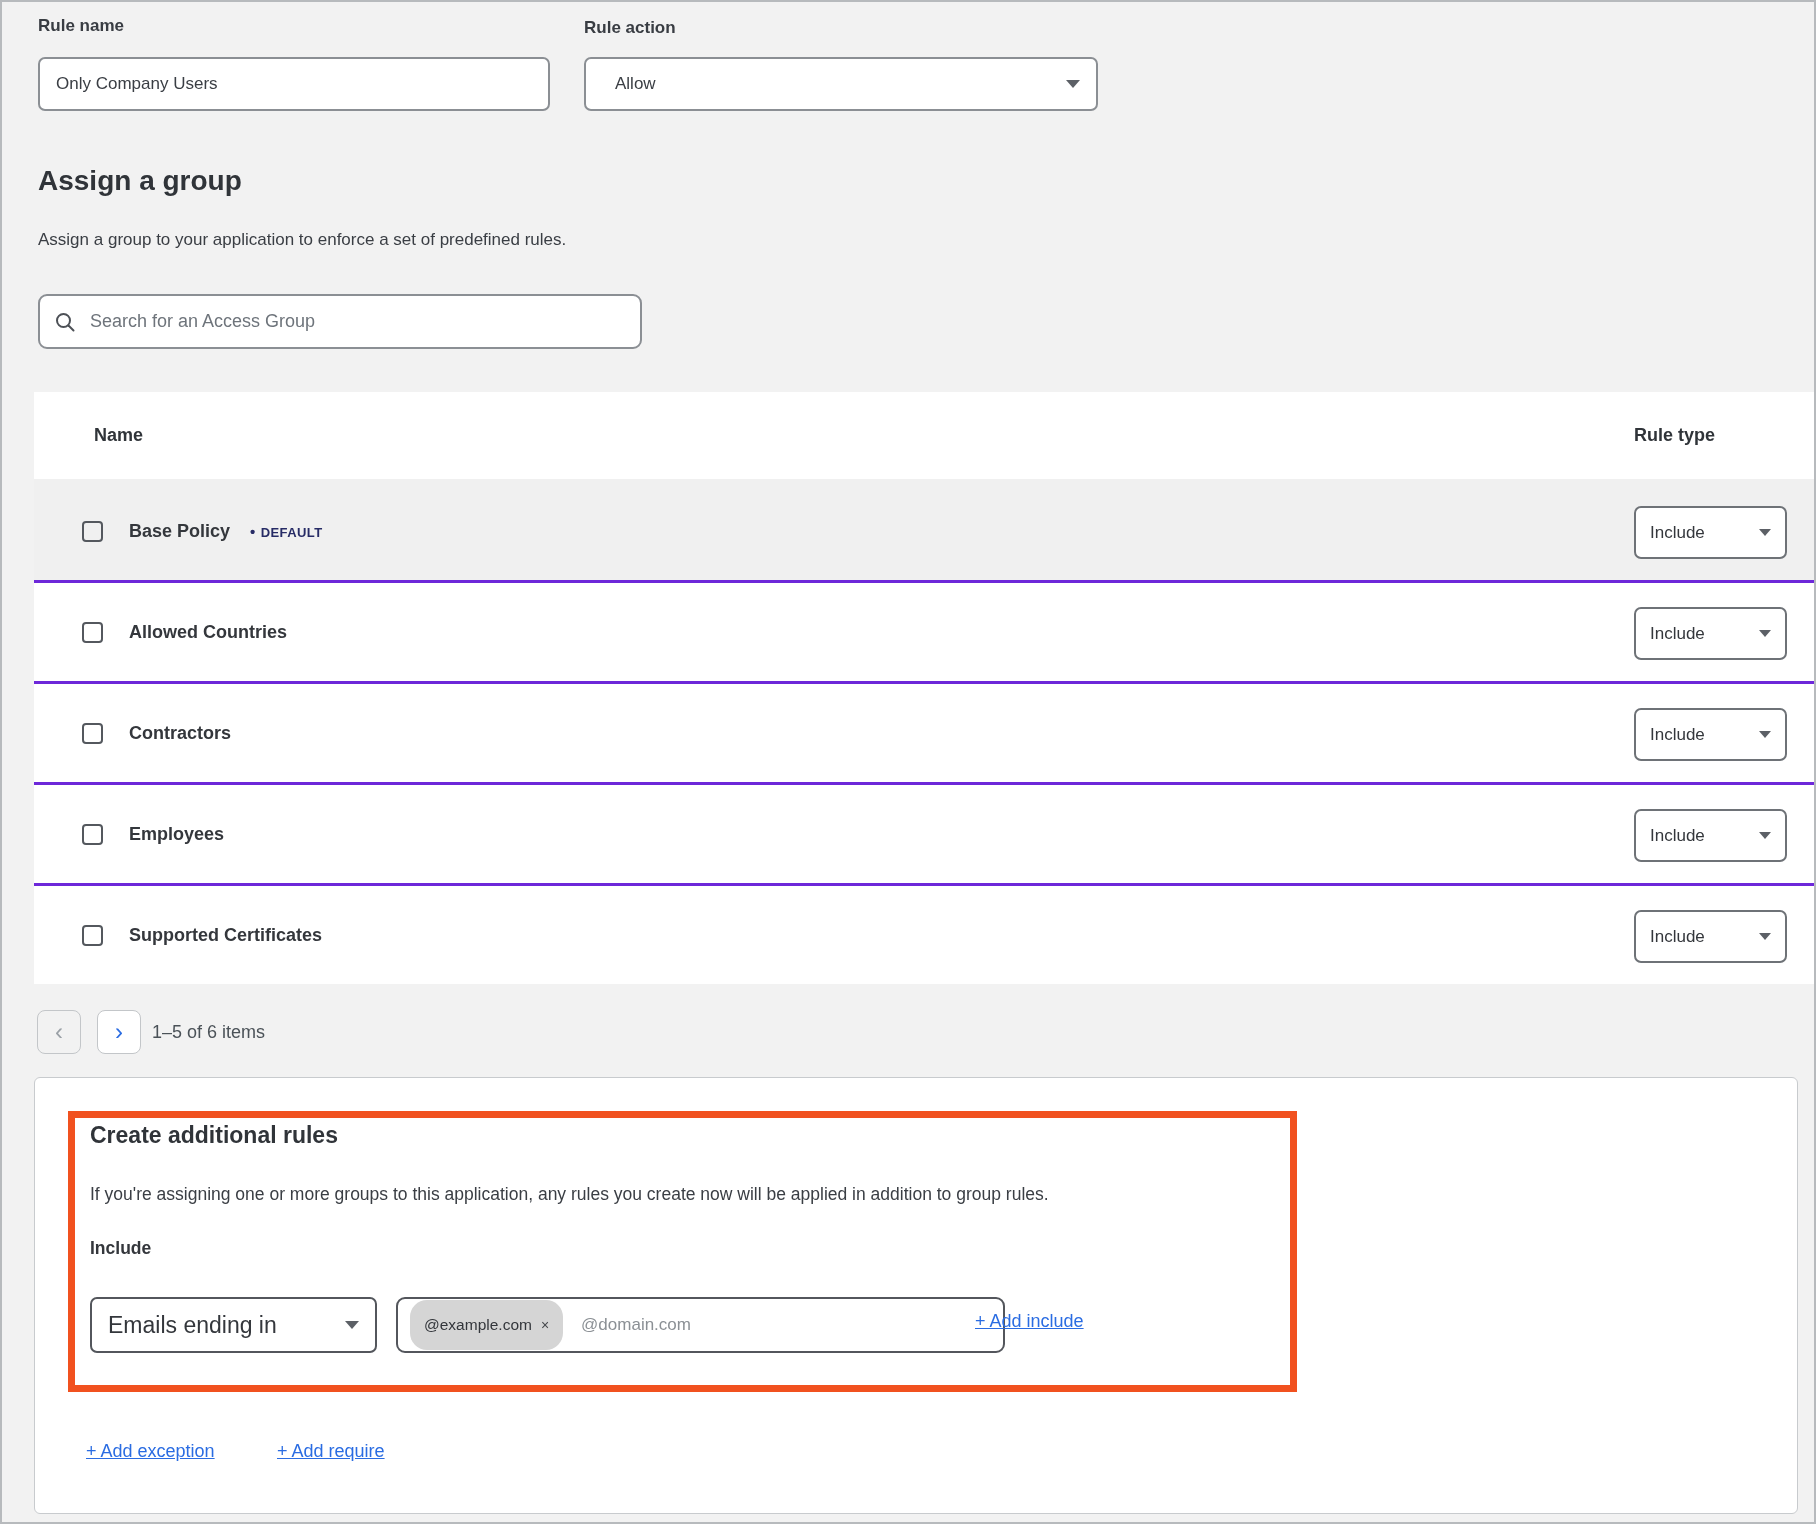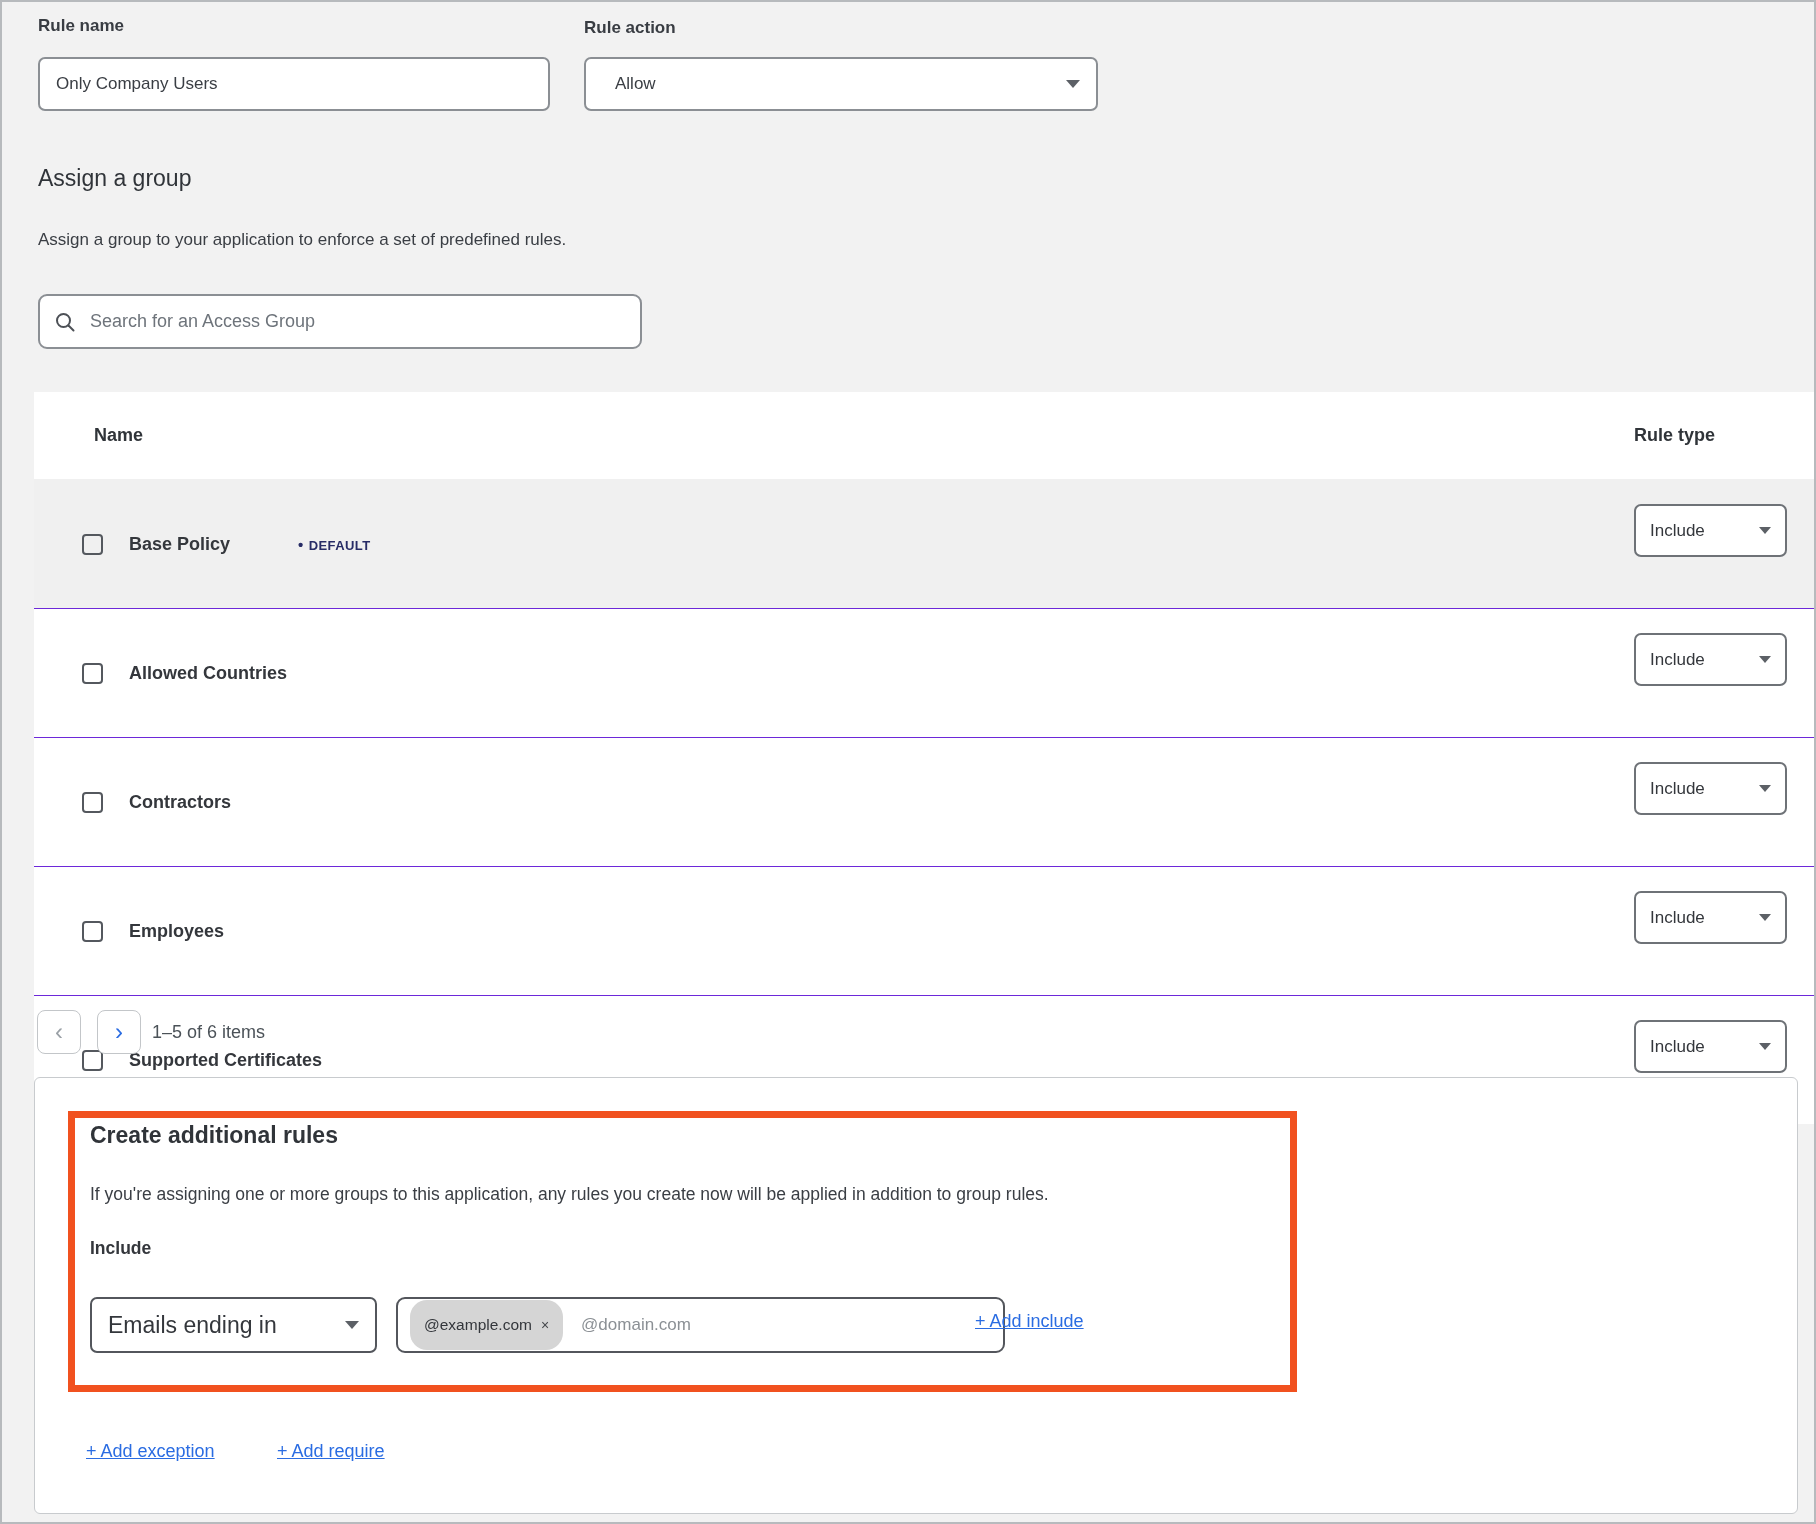--- a/index.html
+++ b/index.html
@@ -17,41 +17,41 @@
   }
   .text-input input{
     border:none;outline:none;width:100%;font-size:17px;color:#3a3e44;
     font-family:inherit;background:transparent;padding:0;
   }
   .select-box{justify-content:space-between;cursor:pointer;}
   .caret{
     width:0;height:0;border-left:7px solid transparent;border-right:7px solid transparent;
     border-top:8px solid #5c6066;flex:0 0 auto;
   }
-  .section-heading{position:absolute;font-size:23px;font-weight:normal;color:#303439;}
+  .section-heading{position:absolute;font-size:28px;font-weight:bold;color:#303439;}
   .section-desc{position:absolute;font-size:17px;color:#3a3e44;}
   .search-box{
     position:absolute;left:36px;top:292px;width:604px;height:55px;box-sizing:border-box;
     background:#fff;border:2px solid #8b8f94;border-radius:9px;
     display:flex;align-items:center;padding:0 14px;gap:12px;
   }
   .search-box input{
     border:none;outline:none;flex:1;font-size:18px;color:#3a3e44;
     font-family:inherit;background:transparent;
   }
   .search-box input::placeholder{color:#6e747b;opacity:1;}
   .search-icon svg{display:block;}
   
   .group-table{position:absolute;left:32px;top:390px;width:1781px;background:#fff;}
   .table-header{position:relative;height:87px;display:flex;align-items:center;}
   .col-name{padding-left:60px;font-size:18px;font-weight:bold;color:#303439;}
   .col-ruletype{position:absolute;left:1600px;font-size:18px;font-weight:bold;color:#303439;}
   .table-row{
-    position:relative;height:129px;display:flex;align-items:center;
-    border-top:1px solid #6d28d9;box-sizing:border-box;gap:48px;
+    position:relative;height:101px;display:flex;align-items:center;
+    border-top:3px solid #6d28d9;box-sizing:border-box;
   }
   .table-row.highlighted{background:#f0f0f0;border-top-color:#f0f0f0;}
   .checkbox{
     position:absolute;left:48px;width:21px;height:21px;box-sizing:border-box;
     border:2px solid #54585e;border-radius:4px;background:transparent;cursor:pointer;
   }
   .row-name{padding-left:95px;font-size:18px;font-weight:bold;color:#34373c;}
   .default-badge{
     margin-left:20px;font-size:13px;font-weight:bold;color:#272c66;letter-spacing:.4px;
   }

